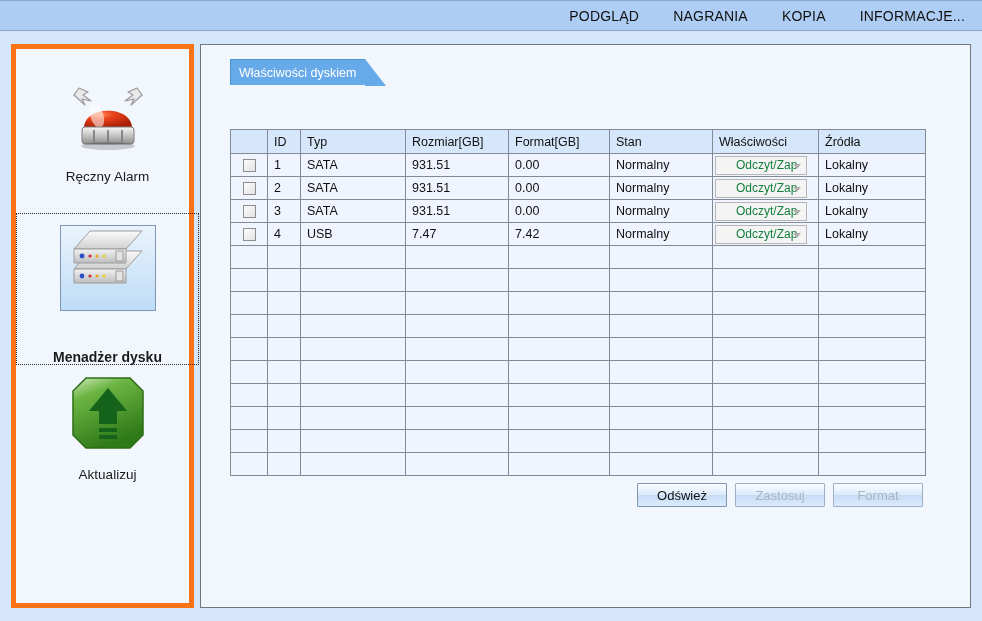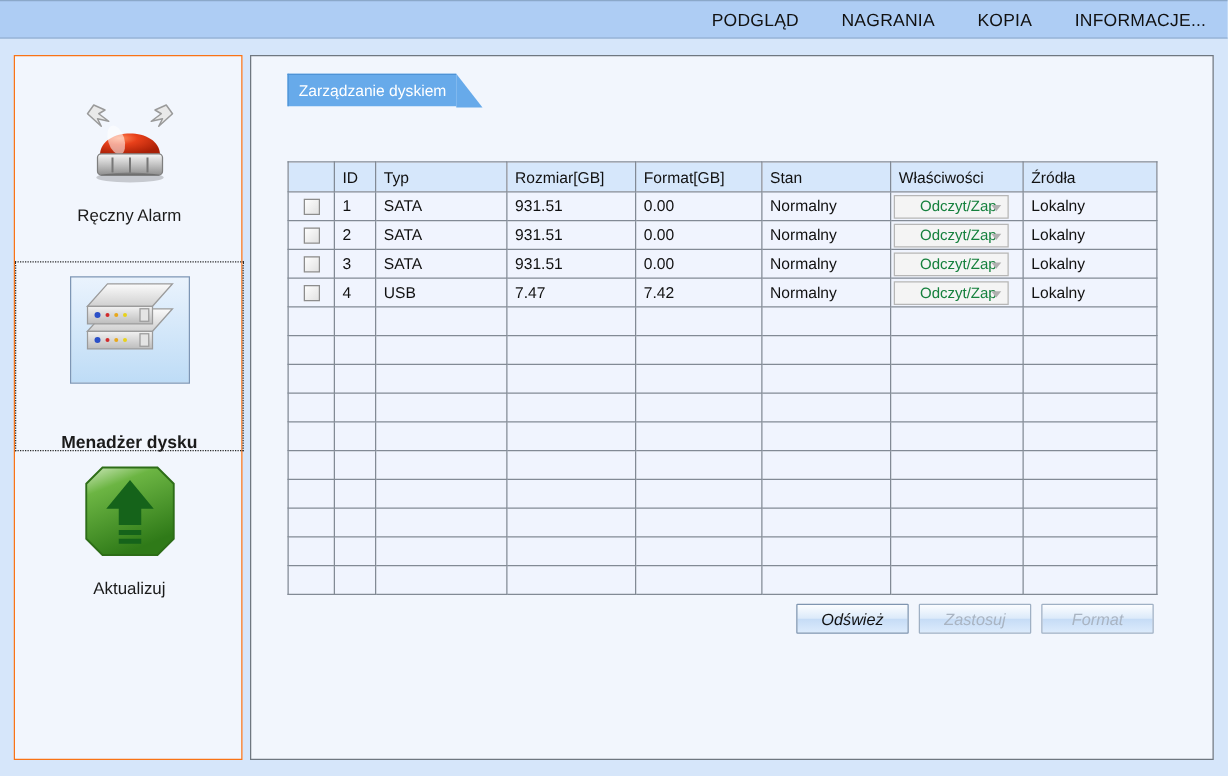--- a/index.html
+++ b/index.html
@@ -42,21 +42,21 @@
     position: absolute; left: 0; top: 31px;
     width: 982px; height: 590px;
     background: #d6e6fa;
   }
 
   
   #sidebar {
     position: absolute; left: 11px; top: 13px;
     width: 183px; height: 564px;
     background: #f2f6fd;
-    border: 1px solid #f97316;
+    border: 5px solid #f97316;
   }
   .side-item {
     position: absolute; left: 0; width: 183px;
     display: flex; flex-direction: column;
     align-items: center; justify-content: flex-start;
   }
   .side-item .iconbox {
     width: 96px; height: 96px;
     display: flex; align-items: center; justify-content: center;
   }
@@ -162,21 +162,20 @@
     display: flex; gap: 8px;
   }
   .btn {
     width: 90px; height: 24px;
     border: 1px solid #7f95b0;
     border-radius: 1px;
     background: linear-gradient(180deg,#fbfdff 0%,#dceafa 48%,#c6dcf6 52%,#dcebfc 100%);
     font-size: 13px; color: #111;
     display: flex; align-items: center; justify-content: center;
     cursor: default;
-    font-style: italic;
   }
   .btn.disabled { color: #a9b4c2; border-color: #9fb0c4; }
 </style>
 </head>
 <body>
 
 <div id="topbar">
     <div class="topnav-item">
       <span>PODGLĄD</span>
     </div>
@@ -277,21 +276,21 @@
       <rect x="29" y="60" width="18" height="4" fill="#15631a"></rect>
     </svg>
         </div>
         <div class="side-label">Aktualizuj</div>
       </div>
     </div>
 
   <div id="main">
 
     <div id="grid-tab">
-      <span>Zarządzanie dyskiem</span>
+      <span>Właściwości dyskiem</span>
     </div>
 
     <table id="grid">
       <colgroup>
         <col style="width:37px">
           <col style="width:33px">
           <col style="width:105px">
         <col style="width:103px">
           <col style="width:101px">
           <col style="width:103px">

